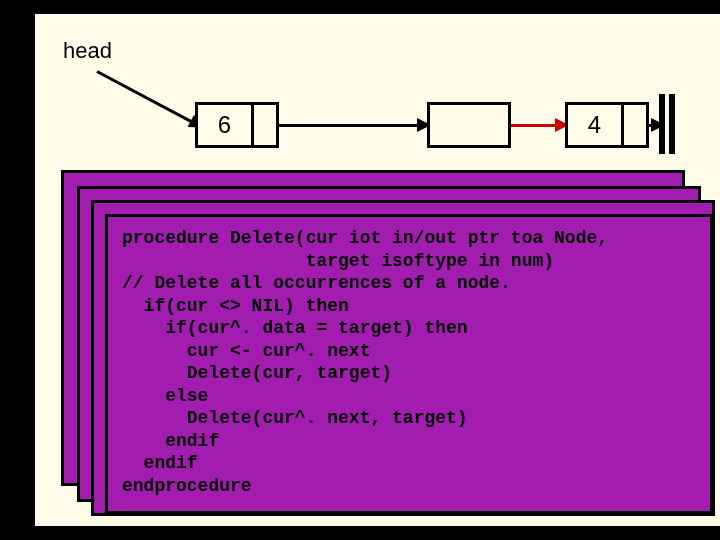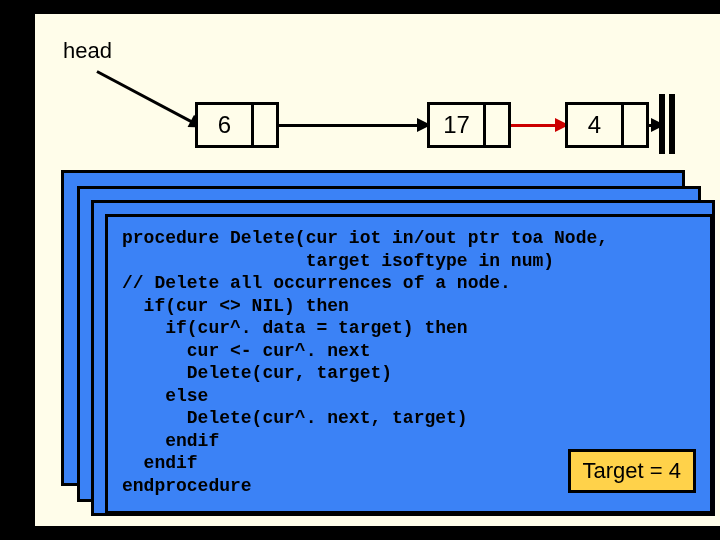--- a/index.html
+++ b/index.html
@@ -82,21 +82,21 @@
   .arrow-3-nil { left: 614px; top: 110px; width: 14px; }
 
   
   .stack {
     position: absolute;
     left: 26px; top: 156px;
   }
   .win {
     position: absolute;
     border: 3px solid #000;
-    background: #3b82f6;
+    background: #a21caf;
   }
   .w1 { left: 0;    top: 0;    width: 624px; height: 316px; }
   .w2 { left: 16px; top: 16px; width: 624px; height: 316px; }
   .w3 { left: 30px; top: 30px; width: 624px; height: 316px; }
   .w4 { left: 44px; top: 44px; width: 608px; height: 300px; padding: 10px 14px; }
   .code {
     font-family: "Courier New", Courier, monospace;
     font-size: 18px;
     line-height: 1.25;
     white-space: pre;
@@ -120,21 +120,20 @@
 
   <div class="arrow arrow-head"></div>
 
   <div class="node node1">
     <div class="val">6</div>
     <div class="ptr"></div>
   </div>
   <div class="arrow arrow-1-2"></div>
 
   <div class="node node2">
-    <div class="val">17</div>
     <div class="ptr"></div>
   </div>
   <div class="arrow red arrow-2-3"></div>
 
   <div class="node node3">
     <div class="val">4</div>
     <div class="ptr"></div>
   </div>
   <div class="arrow arrow-3-nil"></div>
   <div class="nil-bars"></div>
@@ -149,17 +148,16 @@
 <span>// Delete all occurrences of a node.</span>
 <span>  if(cur &lt;&gt; NIL) then</span>
 <span>    if(cur^. data = target) then</span>
 <span>      cur &lt;- cur^. next</span>
 <span>      Delete(cur, target)</span>
 <span>    else</span>
 <span>      Delete(cur^. next, target)</span>
 <span>    endif</span>
 <span>  endif</span>
 <span>endprocedure</span></div>
-      <div class="target-box">Target = 4</div>
     </div>
   </div>
 
 </div>
 
 </body></html>

